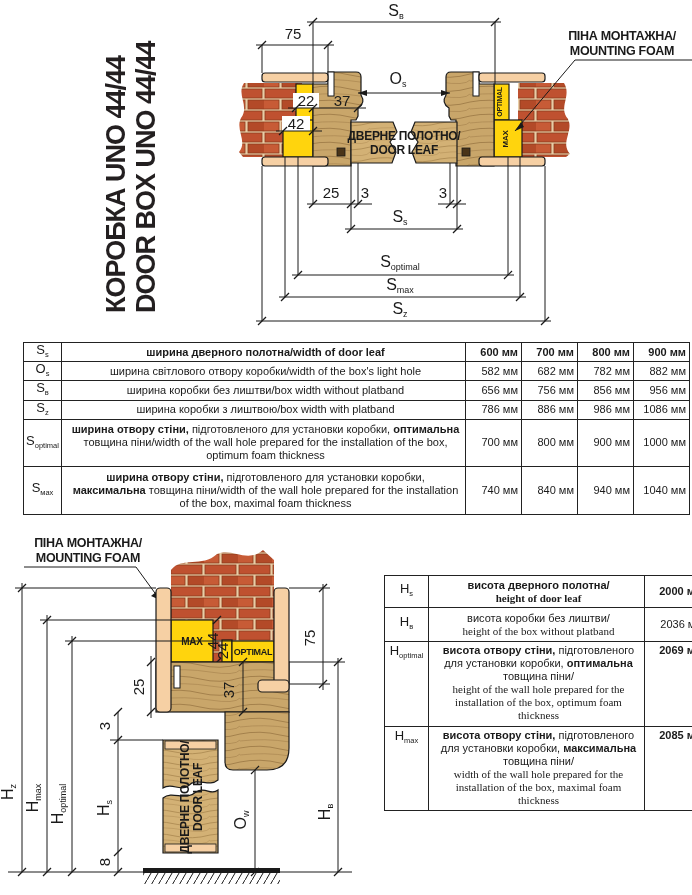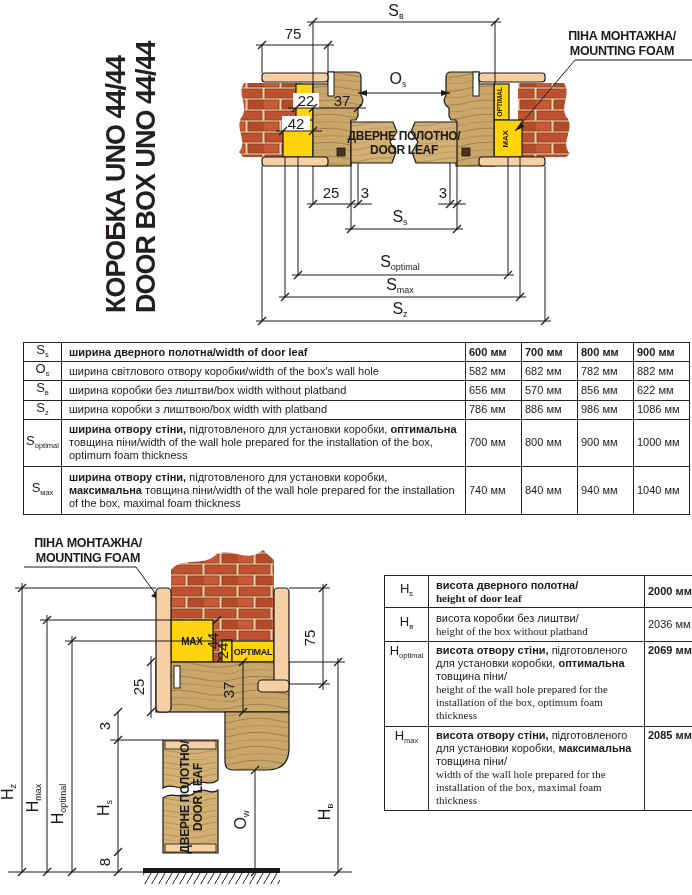--- a/index.html
+++ b/index.html
@@ -5,27 +5,27 @@
   html,body{margin:0;padding:0;background:#fff;}
   #canvas{position:relative;width:692px;height:895px;background:#fff;overflow:hidden;
           font-family:"Liberation Sans",sans-serif;color:#1a1a1a;}
   
   .vtitle{position:absolute;left:101px;top:313px;transform:rotate(-90deg);transform-origin:0 0;
           width:292px;font-weight:bold;font-size:27px;line-height:1.12;letter-spacing:-1px;
           color:#231f20;white-space:nowrap;}
   
   table{border-collapse:collapse;position:absolute;table-layout:fixed;background:#fff;}
   td{border:1px solid #222;font-size:11px;line-height:13px;vertical-align:middle;
-     padding:1px 3px;color:#1a1a1a;overflow:hidden;}
+     padding:1px 3px;color:#1a1a1a;overflow:hidden;text-align:center;}
   #widthTable{left:23px;top:342px;width:666px;}
   #heightTable{left:384px;top:575px;width:322px;}
   .symcell{text-align:center;padding:0;}
   .sym{font-size:13px;}
   .symsub{font-size:7.5px;vertical-align:sub;}
-  .valcell{text-align:left;}
+  .valcell{text-align:right;}
   .b{font-weight:bold;}
   .desc{padding-left:7px;}
   .en{display:block;font-family:Liberation Serif, serif;}
   .topv{vertical-align:top;padding-top:2px;}
   
   .dimnum{font-family:"Liberation Sans",sans-serif;font-size:15px;fill:#1a1a1a;}
   .dimlab{font-family:"Liberation Sans",sans-serif;font-size:16px;fill:#1a1a1a;}
   .dimsub{font-size:9px;}
   .blklab{font-family:"Liberation Sans",sans-serif;font-weight:bold;letter-spacing:-0.3px;fill:#1a1a1a;}
   .note{font-family:"Liberation Sans",sans-serif;font-weight:bold;font-size:12.5px;
@@ -229,33 +229,33 @@
         <tr style="height:15px">
       <td class="symcell"><span class="sym">S</span><span class="symsub">s</span></td>
       <td class="desc"><span class="b">ширина дверного полотна/width of door leaf</span><span></span><span class="b"></span><span></span></td>
       <td class="valcell b">600 мм</td>
       <td class="valcell b">700 мм</td>
       <td class="valcell b">800 мм</td>
       <td class="valcell b">900 мм</td>
     </tr>
     <tr style="height:15px">
       <td class="symcell"><span class="sym">O</span><span class="symsub">s</span></td>
-      <td class="desc"><span class="b"></span><span>ширина світлового отвору коробки/width of the box's wall hole</span><span class="b"></span><span></span></td>
+      <td class="desc"><span class="b"></span><span>ширина світлового отвору коробки/width of the box's light hole</span><span class="b"></span><span></span></td>
       <td class="valcell">582 мм</td>
       <td class="valcell">682 мм</td>
       <td class="valcell">782 мм</td>
       <td class="valcell">882 мм</td>
     </tr>
     <tr style="height:15px">
       <td class="symcell"><span class="sym">S</span><span class="symsub">в</span></td>
       <td class="desc"><span class="b"></span><span>ширина коробки без лиштви/box width without platband</span><span class="b"></span><span></span></td>
       <td class="valcell">656 мм</td>
-      <td class="valcell">570 мм</td>
+      <td class="valcell">756 мм</td>
       <td class="valcell">856 мм</td>
-      <td class="valcell">622 мм</td>
+      <td class="valcell">956 мм</td>
     </tr>
     <tr style="height:16px">
       <td class="symcell"><span class="sym">S</span><span class="symsub">z</span></td>
       <td class="desc"><span class="b"></span><span>ширина коробки з лиштвою/box width with platband</span><span class="b"></span><span></span></td>
       <td class="valcell">786 мм</td>
       <td class="valcell">886 мм</td>
       <td class="valcell">986 мм</td>
       <td class="valcell">1086 мм</td>
     </tr>
     <tr style="height:47px">

